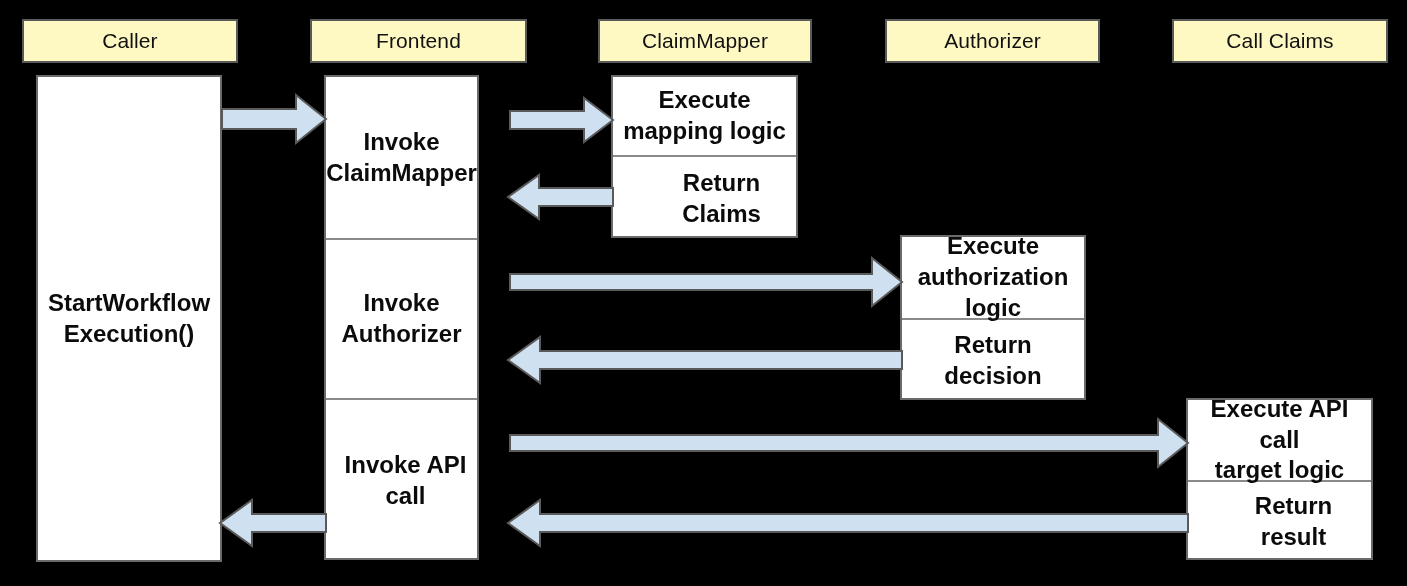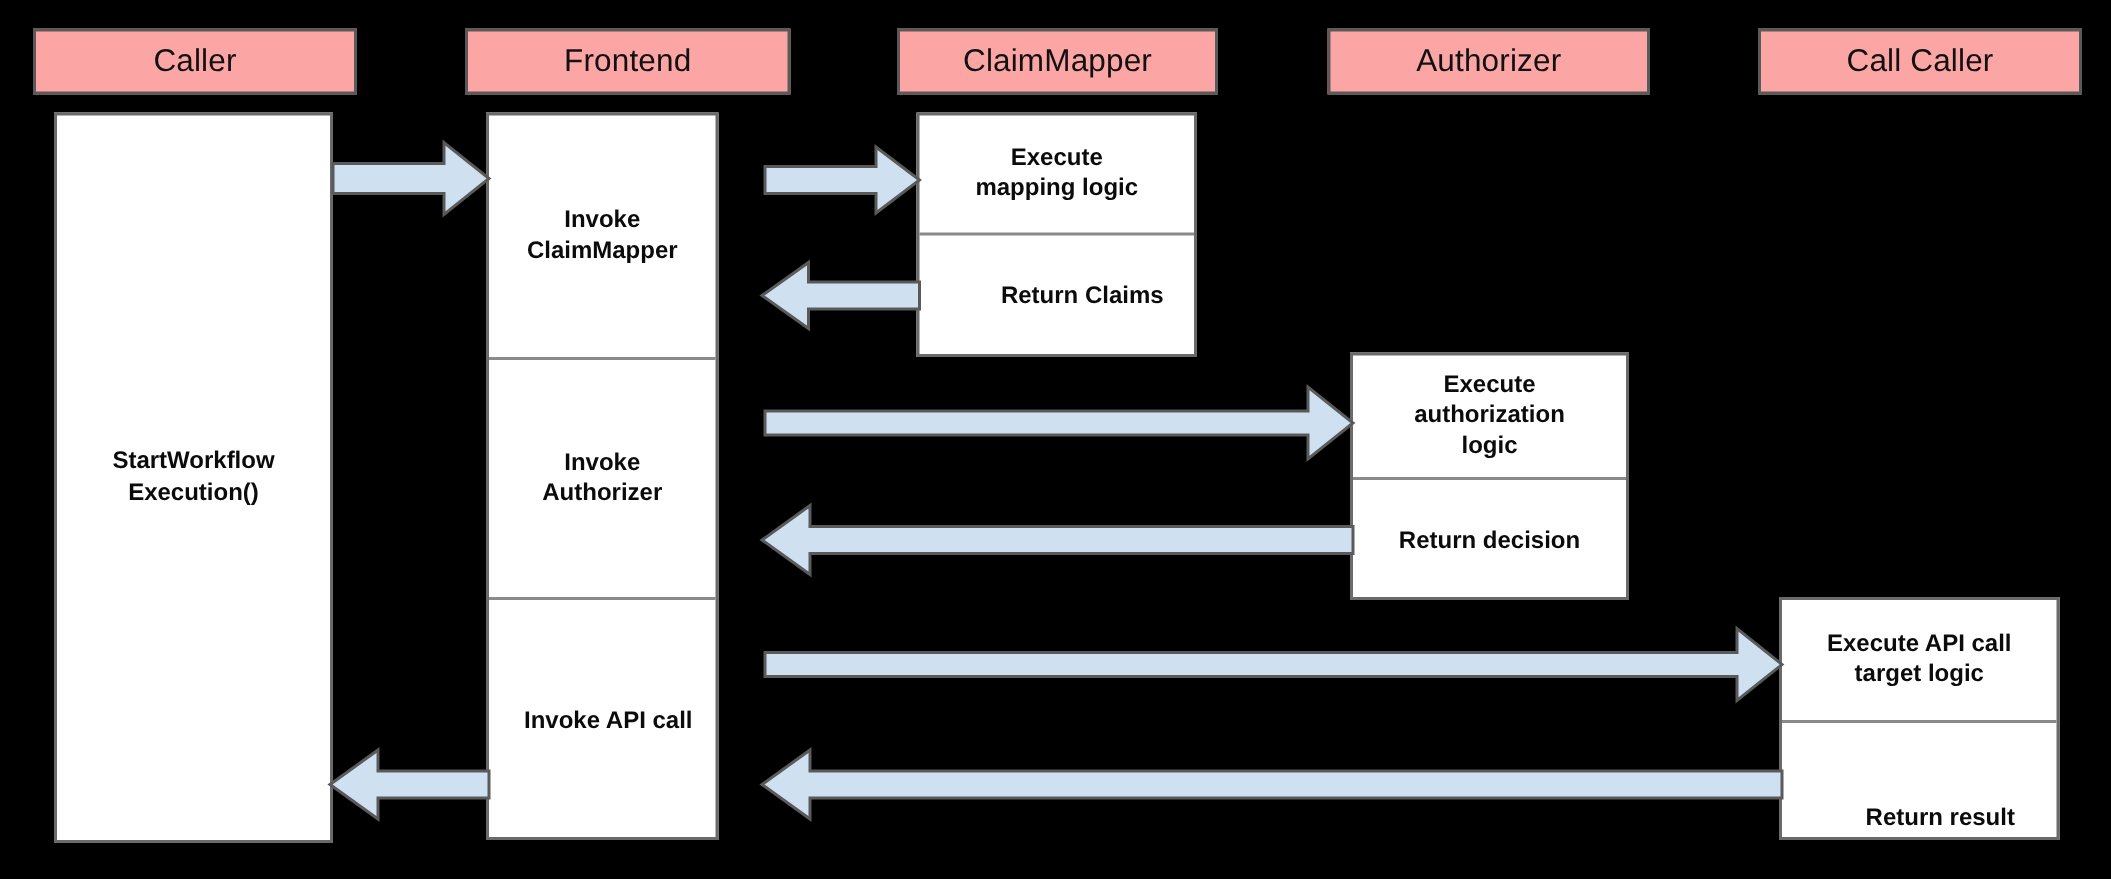--- a/index.html
+++ b/index.html
@@ -6,41 +6,41 @@
   html, body {
     width: 1407px; height: 586px;
     background: #000000;
     font-family: "Liberation Sans", sans-serif;
     overflow: hidden;
   }
   #canvas { position: relative; width: 1407px; height: 586px; background: #000000; }
 
   .hdr-box {
     position: absolute;
-    background: #fca5a5;
+    background: #fef9c3;
     border: 2px solid #5a5a5a;
     display: flex; align-items: center; justify-content: center;
     color: #111111;
     font-size: 21px;
     font-weight: 400;
     letter-spacing: 0.1px;
   }
 
   .lifeline {
     position: absolute;
     background: #ffffff;
     border: 2px solid #6a6a6a;
     display: flex; flex-direction: column;
   }
   .lifeline .seg {
     flex: none;
     display: flex; align-items: center; justify-content: center;
     text-align: center;
     color: #0b0b0b;
-    font-size: 16px;
+    font-size: 24px;
     font-weight: bold;
     line-height: 1.28;
     padding: 2px 8px;
     border-bottom: 2px solid #8a8a8a;
   }
   .lifeline .seg:last-child { border-bottom: none; }
 
   
   .arrow { position: absolute; }
   .arrow svg { display: block; overflow: visible; }
@@ -56,21 +56,21 @@
   <div class="hdr-box" style="left:310px; top:19px; width:217px; height:44px;">
     <span>Frontend</span>
   </div>
   <div class="hdr-box" style="left:598px; top:19px; width:214px; height:44px;">
     <span>ClaimMapper</span>
   </div>
   <div class="hdr-box" style="left:885px; top:19px; width:215px; height:44px;">
     <span>Authorizer</span>
   </div>
   <div class="hdr-box" style="left:1172px; top:19px; width:216px; height:44px;">
-    <span>Call Caller</span>
+    <span>Call Claims</span>
   </div>
 
   <div class="lifeline" style="left:36px; top:75px; width:186px; height:487px;">
     <div class="seg" style="height:100%; white-space:pre-line;border-radius:14px;">StartWorkflow
 Execution()</div>
   </div>
 
   <div class="lifeline" style="left:324px; top:75px; width:155px; height:485px;">
     <div class="seg" style="height:163px; white-space:pre-line;">Invoke
 ClaimMapper</div>
@@ -85,21 +85,21 @@
     <div class="seg" style="height:83px; white-space:pre-line;margin-left:34px;">Return Claims</div>
   </div>
 
   <div class="lifeline" style="left:900px; top:235px; width:186px; height:165px;">
     <div class="seg" style="height:83px; white-space:pre-line;">Execute
 authorization
 logic</div>
     <div class="seg" style="height:82px; white-space:pre-line;">Return decision</div>
   </div>
 
-  <div class="lifeline" style="left:1186px; top:398px; width:187px; height:162px;gap:24px;">
+  <div class="lifeline" style="left:1186px; top:398px; width:187px; height:162px;">
     <div class="seg" style="height:82px; white-space:pre-line;">Execute API call
 target logic</div>
     <div class="seg" style="height:80px; white-space:pre-line;margin-left:28px;">Return result</div>
   </div>
 
   <div class="arrow" style="left:222px; top:95px;">
     <svg width="104" height="48" viewBox="0 0 104 48">
       <polygon points="0,14 74,14 74,0 104,24 74,48 74,34 0,34" fill="#cfe0f1" stroke="#5a5a5a" stroke-width="2" stroke-linejoin="miter"></polygon>
     </svg>
   </div>

